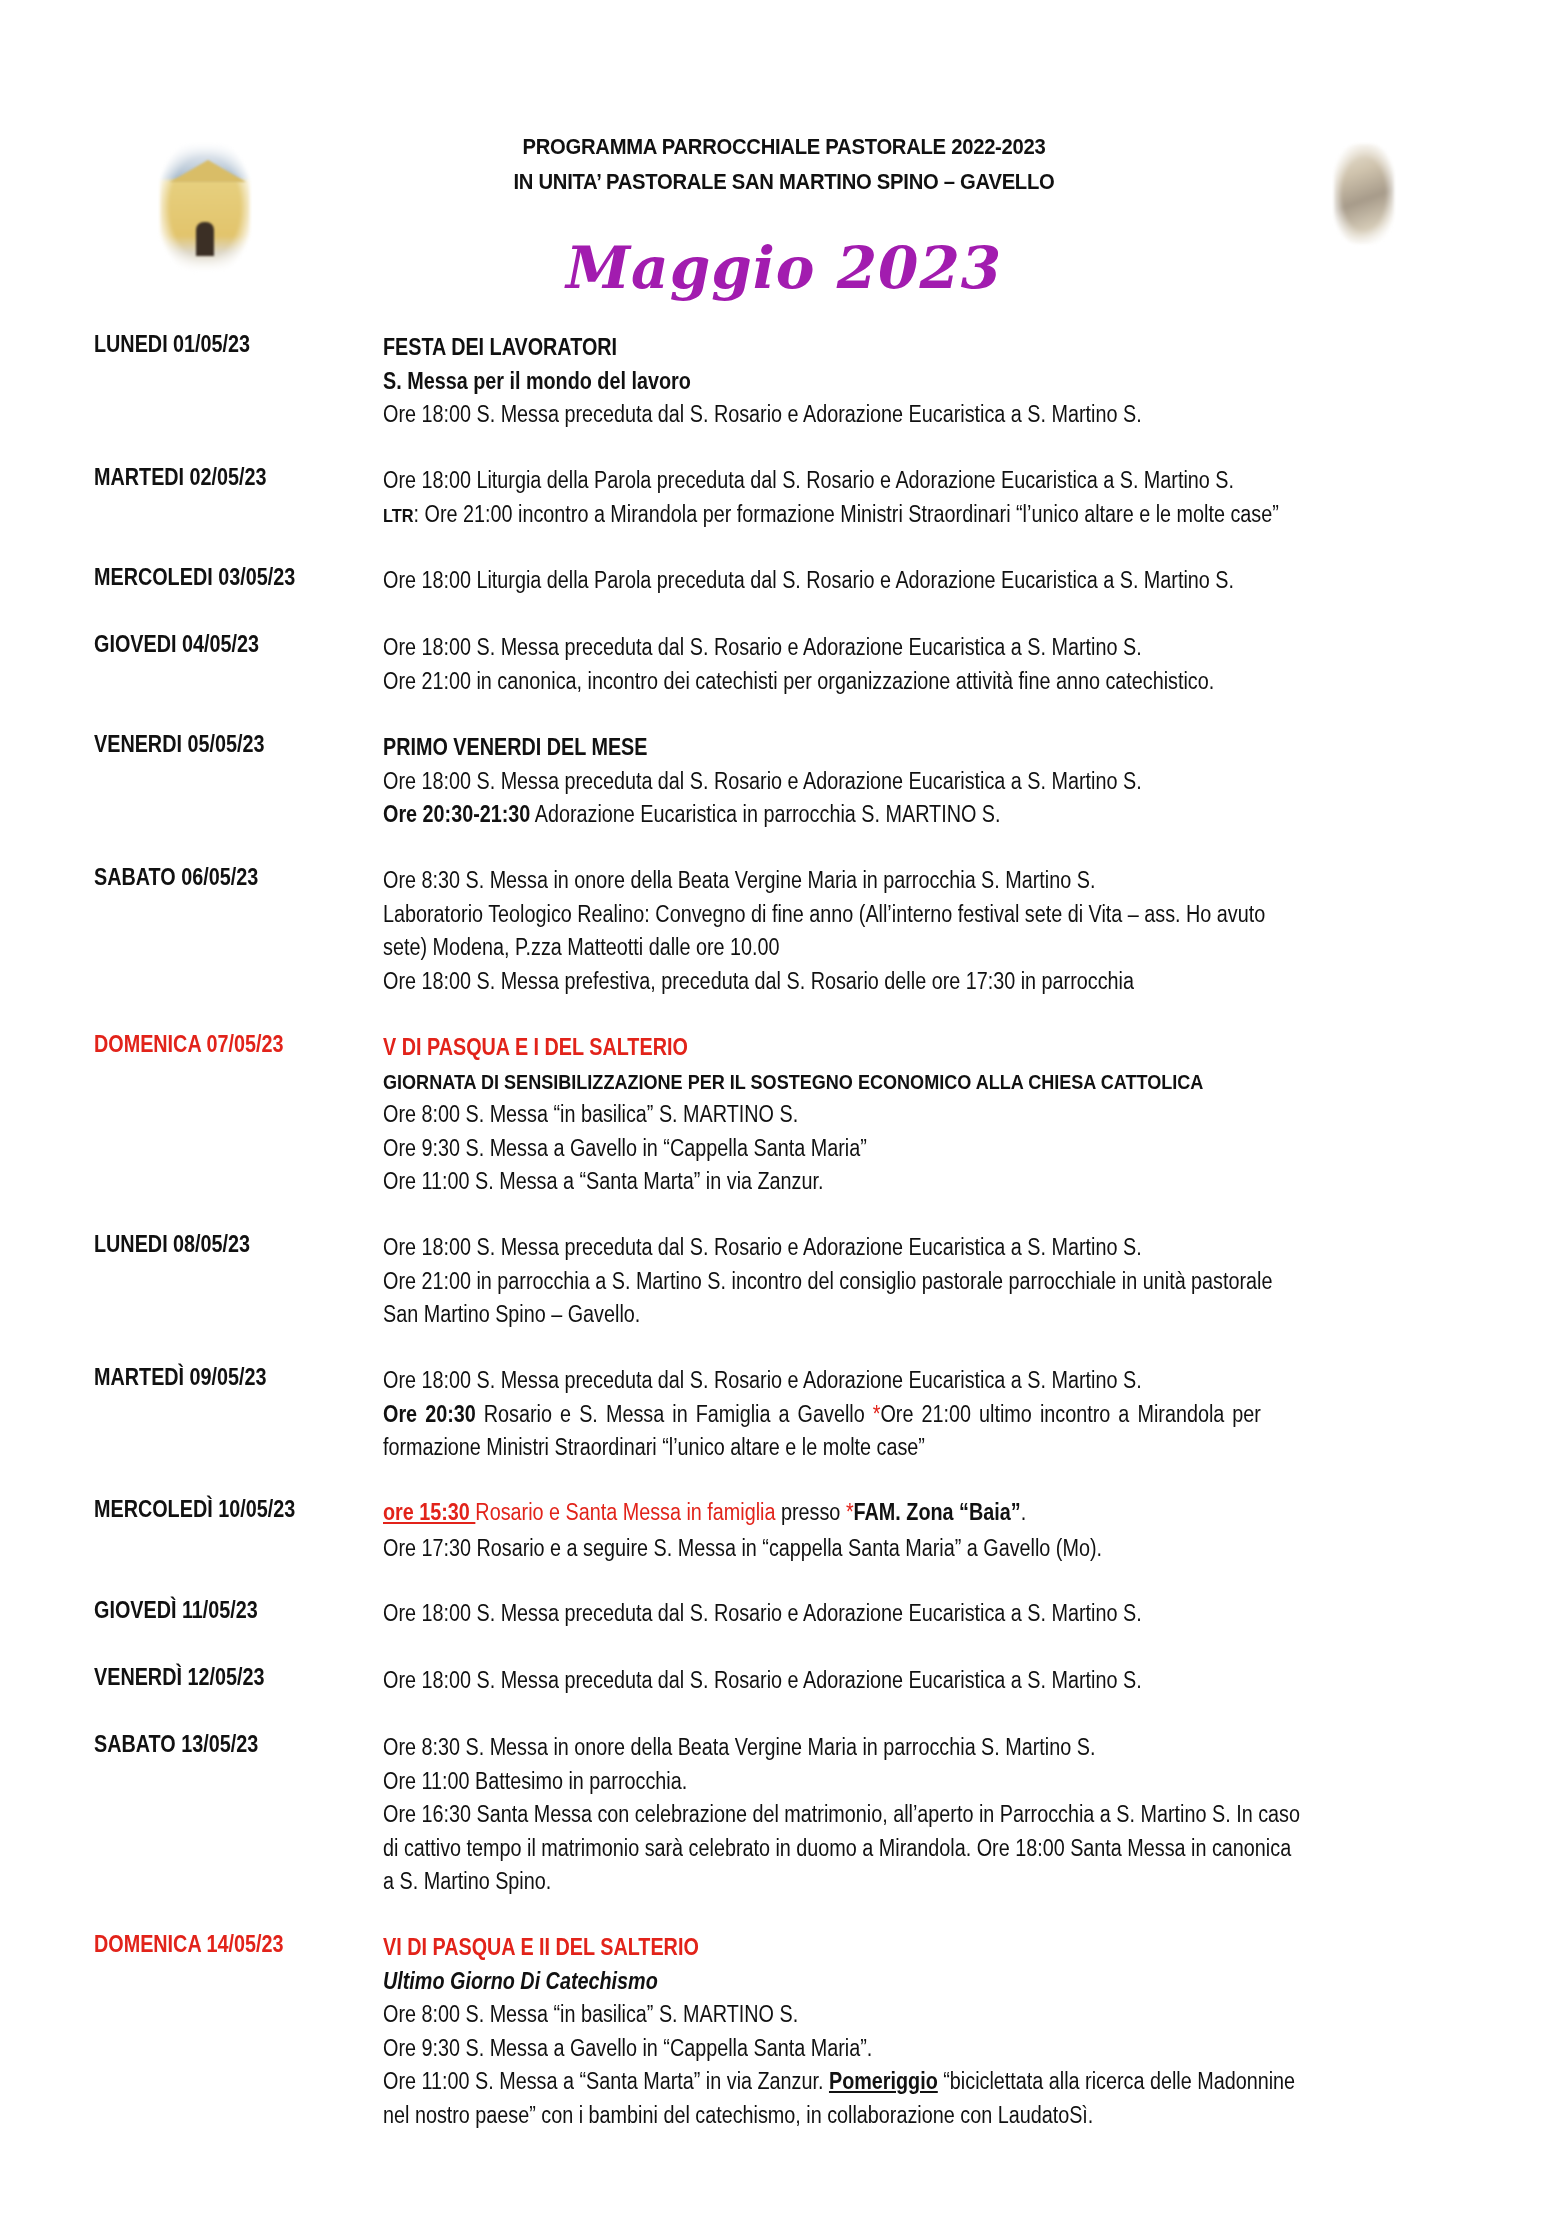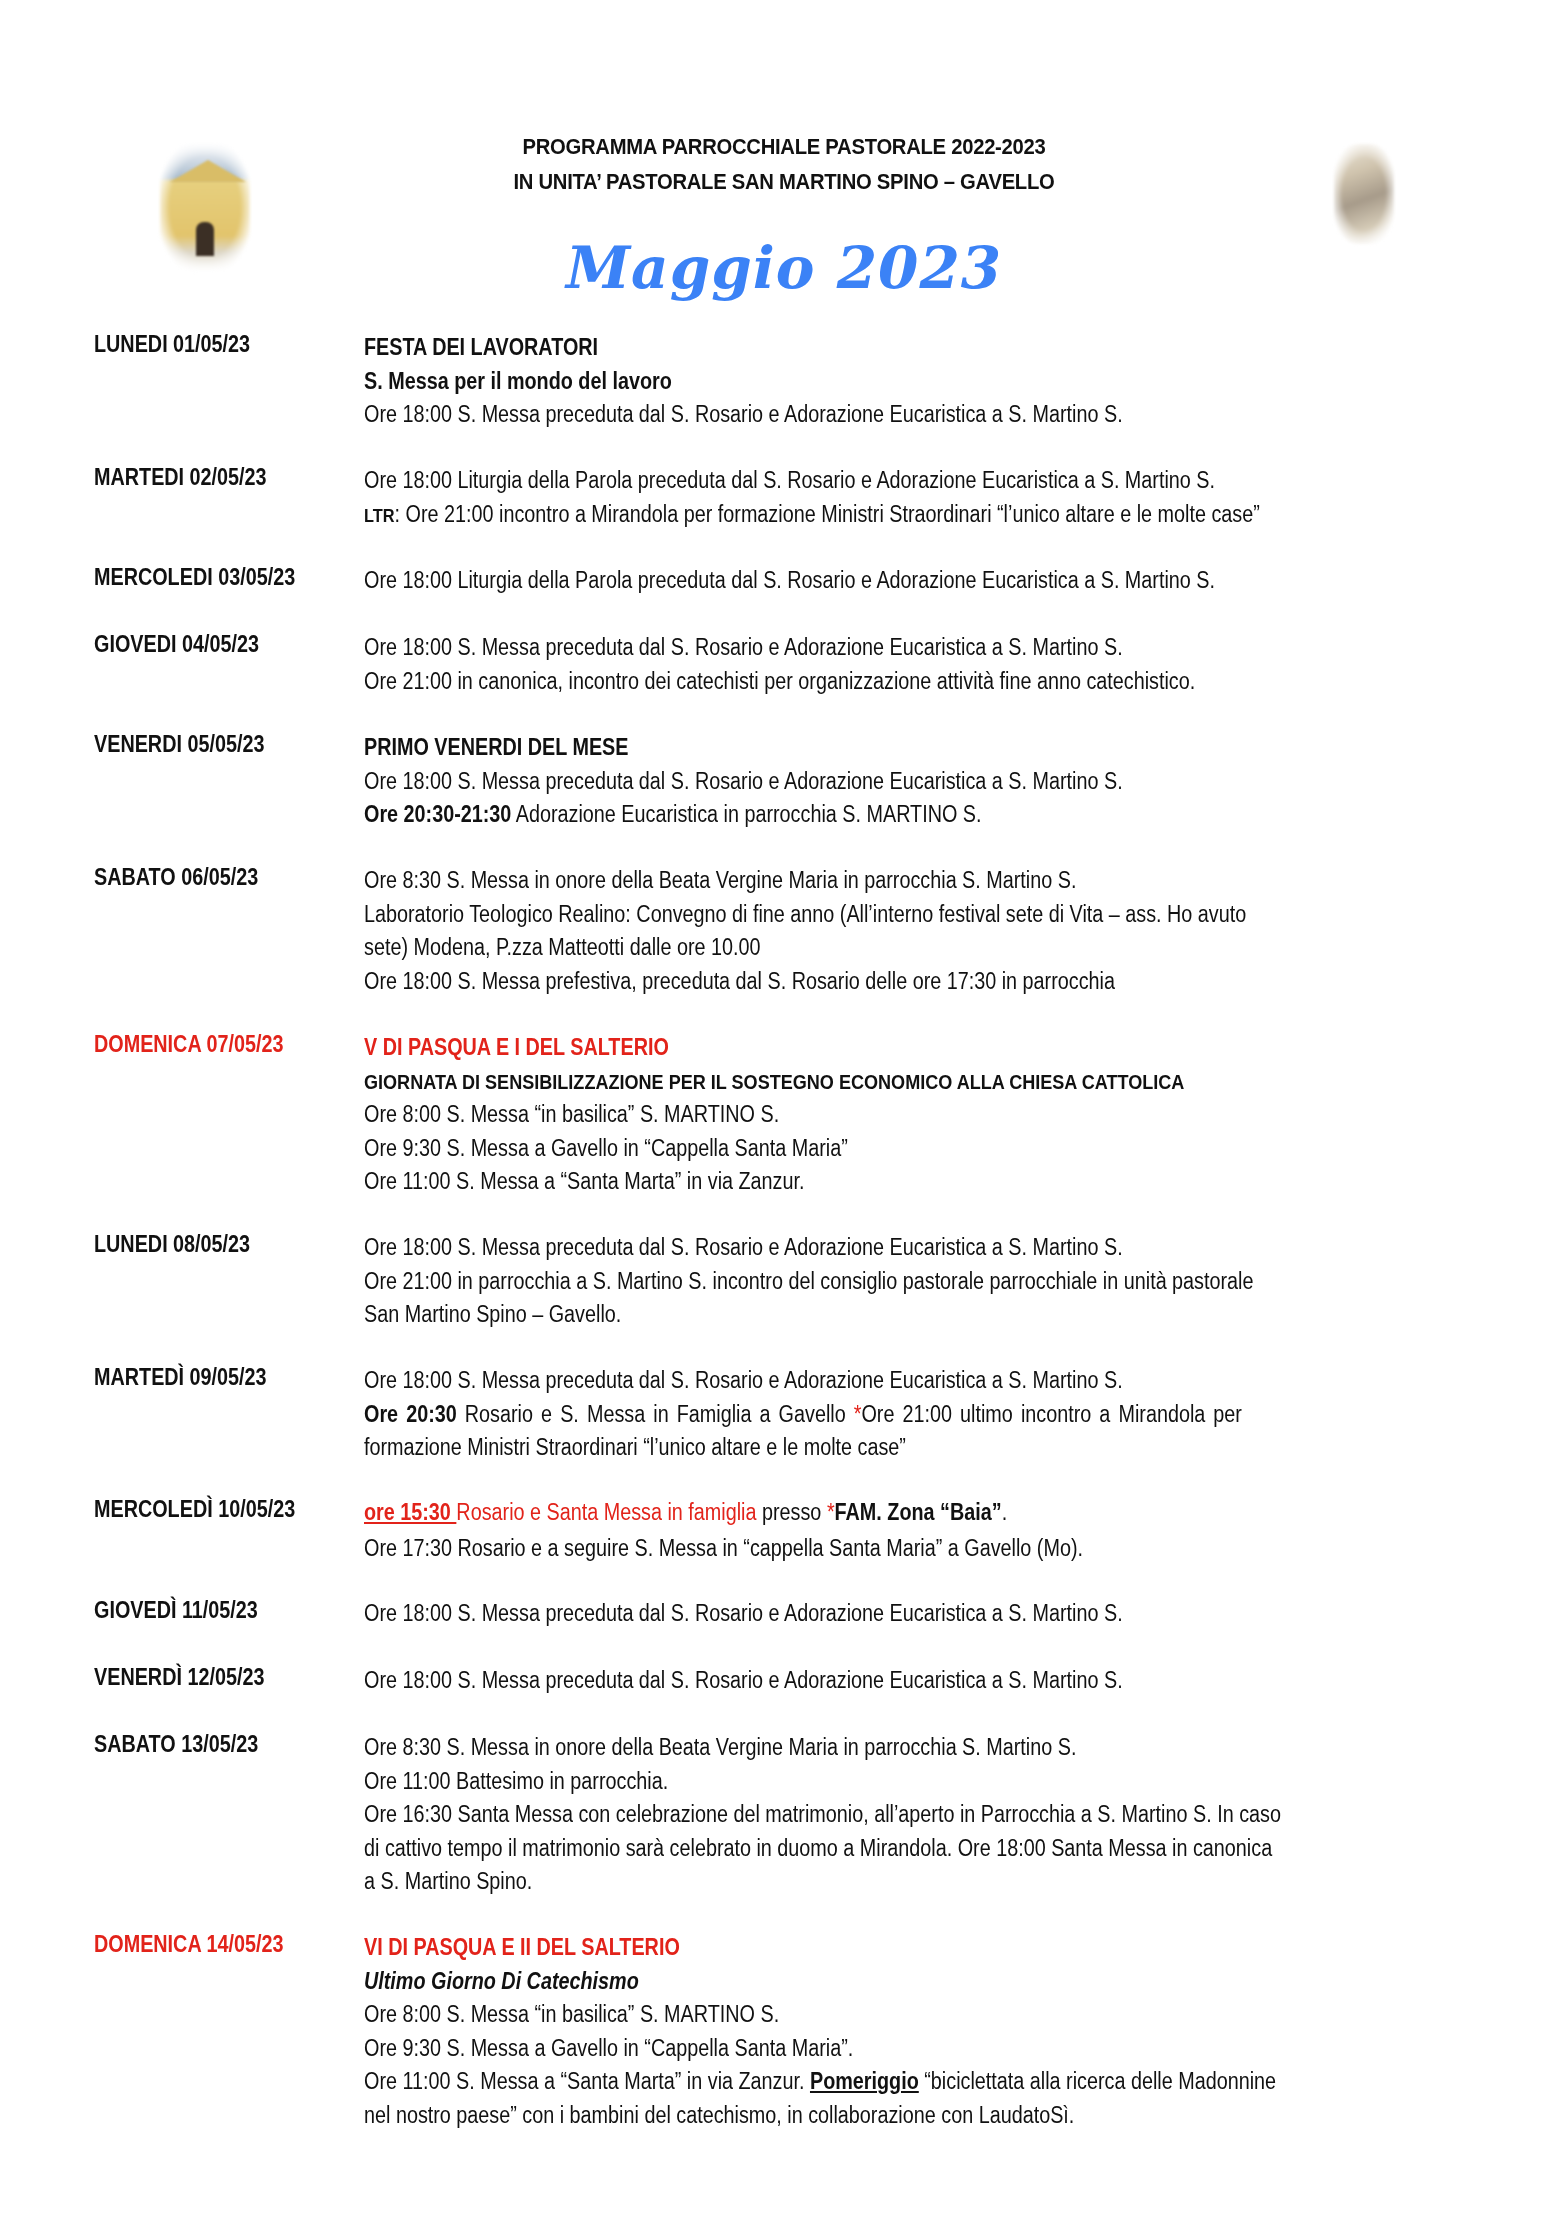--- a/index.html
+++ b/index.html
@@ -8,21 +8,21 @@
   .page { position: absolute; left: 0; top: 0; width: 1568px; height: 2217px; margin-top: 34px; }
 
   .header-title { position: absolute; left: 0; width: 1568px; text-align: center;
     font-family: "Liberation Sans", sans-serif; font-weight: bold; font-size: 22px;
     letter-spacing: -0.3px; transform: scaleX(0.92); }
   .ht1 { top: 100px; }
   .ht2 { top: 135px; }
 
   .month-title { position: absolute; top: 200px; left: 0; width: 1568px; text-align: center;
     font-family: "DejaVu Serif", serif; font-style: italic; font-weight: bold;
-    font-size: 58px; color: #3b82f6; letter-spacing: 1px; }
+    font-size: 58px; color: #a21caf; letter-spacing: 1px; }
 
   .church-img { position: absolute; left: 160px; top: 108px; width: 90px; height: 130px;
     border-radius: 40% / 30%;
     background:
       radial-gradient(ellipse at 50% 50%, rgba(255,255,255,0) 55%, #fff 78%),
       linear-gradient(#fff 0%, #d7dfe8 12%, #a9bccd 28%, #e6cf7e 30%, #e2c46c 72%, #ddd7c8 85%, #fff 100%);
     filter: blur(1.5px); }
   .church-door { position: absolute; left: 196px; top: 188px; width: 18px; height: 34px;
     background: #3b2f25; border-radius: 8px 8px 0 0; filter: blur(1px); }
   .church-pediment { position: absolute; left: 170px; top: 126px; width: 0; height: 0;
@@ -32,21 +32,21 @@
     border-radius: 40% / 30%;
     background:
       radial-gradient(ellipse at 50% 50%, rgba(255,255,255,0) 50%, #fff 80%),
       linear-gradient(160deg, #efe9dc 0%, #cfc3ad 30%, #a79b8a 55%, #d6ccb8 80%, #fff 100%);
     filter: blur(1.5px); }
 
   .entry { position: absolute; left: 0; width: 1568px; }
   .date { position: absolute; left: 94px; top: 0; font-weight: bold; font-size: 23px;
     transform: scaleX(0.86); transform-origin: left top; white-space: nowrap; }
   .date.red { color: #e2231a; }
-  .lines { position: absolute; left: 364px; top: 0; width: 1110px; }
+  .lines { position: absolute; left: 383px; top: 0; width: 1110px; }
   .line { font-size: 23px; line-height: 33.5px; white-space: nowrap;
     transform: scaleX(0.86); transform-origin: left top; width: 1290px; }
   .b { font-weight: bold; }
   .i { font-style: italic; }
   .red { color: #e2231a; }
   .u { text-decoration: underline; }
   .small-b { font-weight: bold; font-size: 19px; }
   .caps-b { font-weight: bold; font-size: 21px; }
 </style>
 </head>

